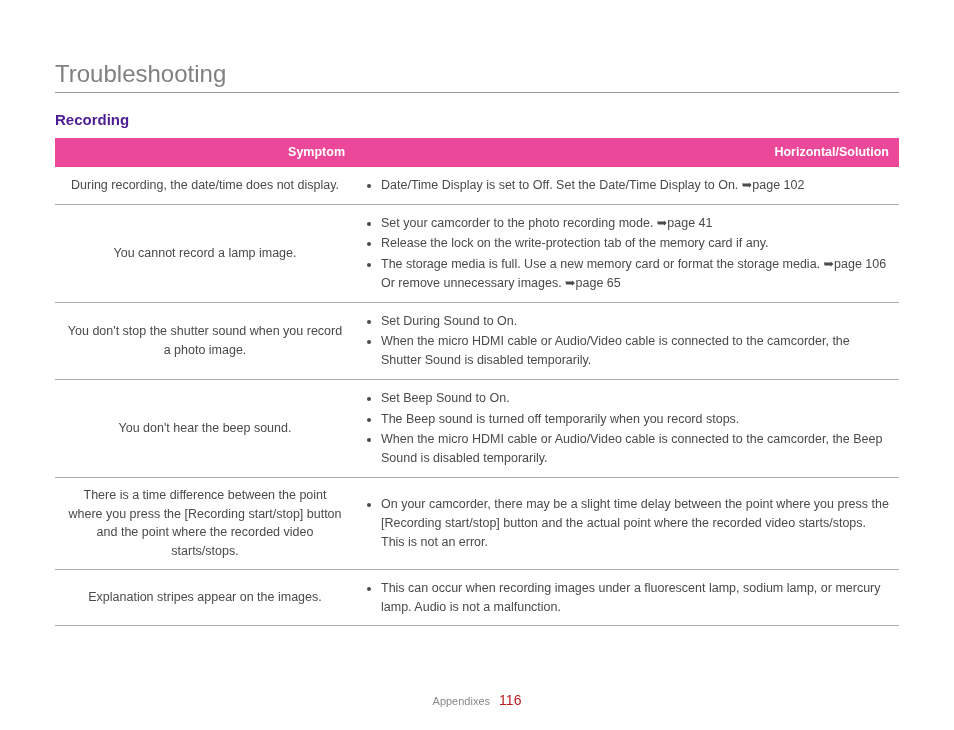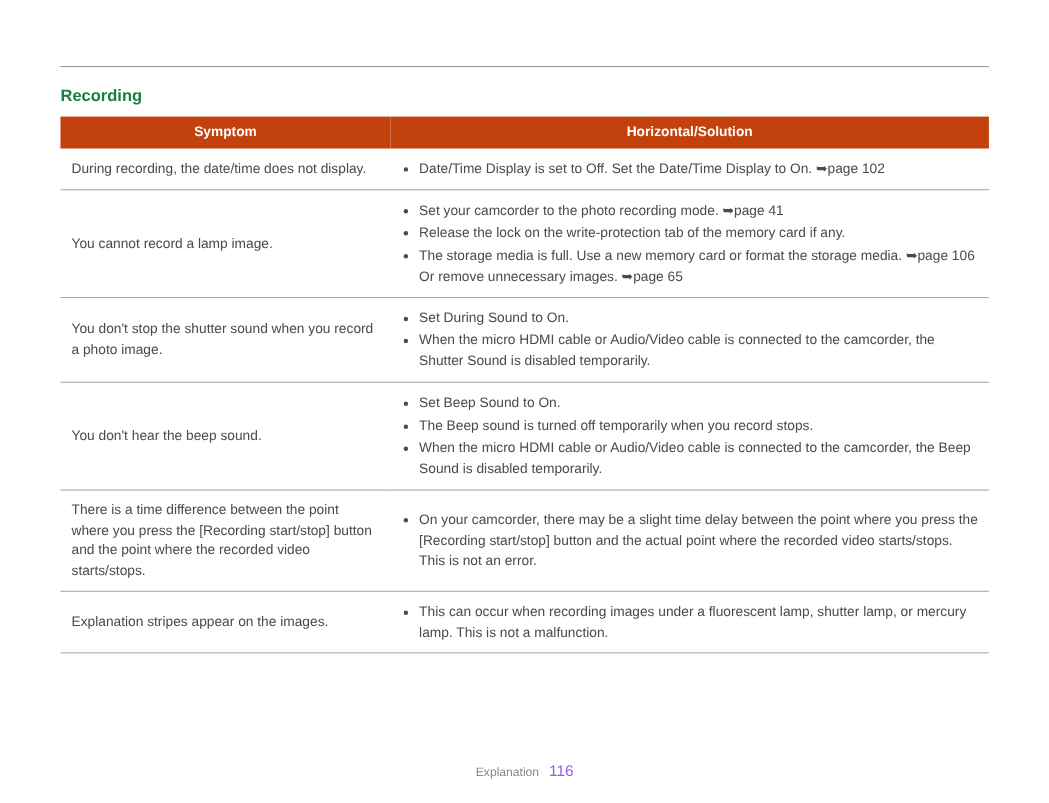--- a/index.html
+++ b/index.html
@@ -25,44 +25,45 @@
     margin-bottom: 4px;
   }
   .hr {
     border: none;
     border-top: 1px solid #999;
     margin: 0 0 18px 0;
   }
   .section {
     font-size: 15px;
     font-weight: bold;
-    color: #15803d;
+    color: #4c1d95;
     margin-bottom: 10px;
   }
   table {
     width: 100%;
     border-collapse: collapse;
     font-size: 12.5px;
     line-height: 1.5;
   }
   thead th {
-    background: #c2410c;
+    background: #ec4899;
     color: #fff;
     font-weight: bold;
-    text-align: center;
+    text-align: right;
     padding: 5px 10px;
   }
   tbody td {
     border-bottom: 1px solid #aaa;
     padding: 8px 10px;
     vertical-align: middle;
     color: #4a4a4a;
   }
   td.symptom {
     width: 280px;
+    text-align: center;
   }
   ul {
     margin: 0;
     padding-left: 16px;
   }
   li {
     padding: 1px 0;
   }
   .bold { font-weight: normal; }
   .arrow {
@@ -73,28 +74,29 @@
     position: absolute;
     bottom: 22px;
     left: 0;
     right: 0;
     text-align: center;
     font-size: 11px;
     color: #888;
   }
   .footer .pnum {
     font-size: 14px;
-    color: #8b5cf6;
+    color: #b91c1c;
     margin-left: 6px;
   }
 </style>
 </head>
 <body>
 
 <div class="page">
+  <div class="title">Troubleshooting</div>
   <hr class="hr">
   <div class="section">Recording</div>
 
   <table>
     <thead>
       <tr>
         <th>Symptom</th>
         <th>Horizontal/Solution</th>
       </tr>
     </thead>
@@ -141,24 +143,24 @@
           <td>
             <ul>
               <li>On your camcorder, there may be a slight time delay between the point where you press the [<span class="bold">Recording start/stop</span>] button and the actual point where the recorded video starts/stops. This is not an error.</li>
             </ul>
           </td>
         </tr>
         <tr>
           <td class="symptom">Explanation stripes appear on the images.</td>
           <td>
             <ul>
-              <li>This can occur when recording images under a fluorescent lamp, shutter lamp, or mercury lamp. This is not a malfunction.</li>
+              <li>This can occur when recording images under a fluorescent lamp, sodium lamp, or mercury lamp. Audio is not a malfunction.</li>
             </ul>
           </td>
         </tr>
       </tbody>
   </table>
 
   <div class="footer">
-    <span>Explanation</span>
+    <span>Appendixes</span>
     <span class="pnum">116</span>
   </div>
 </div>
 
 </body></html>

